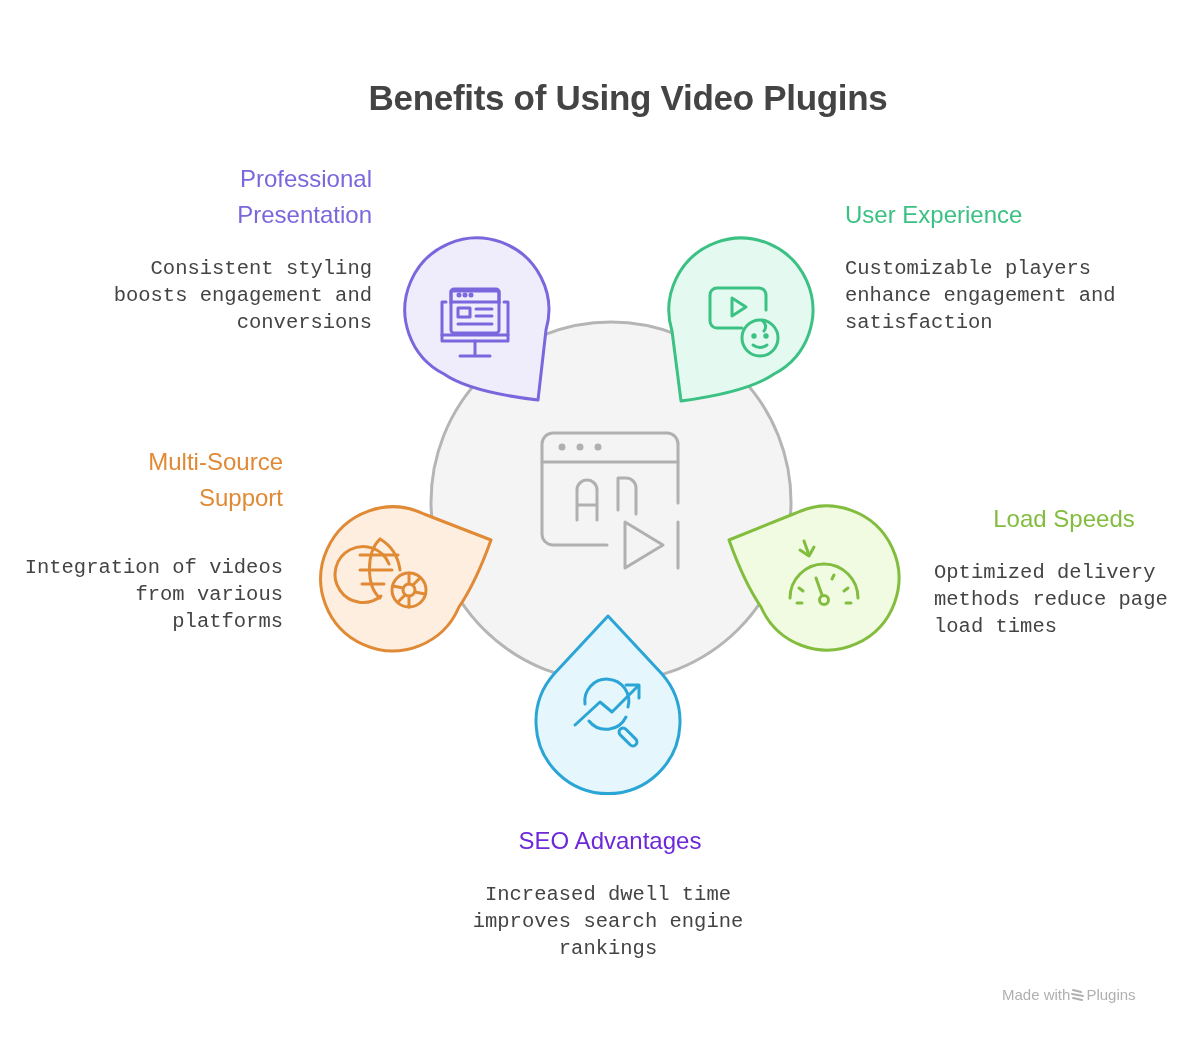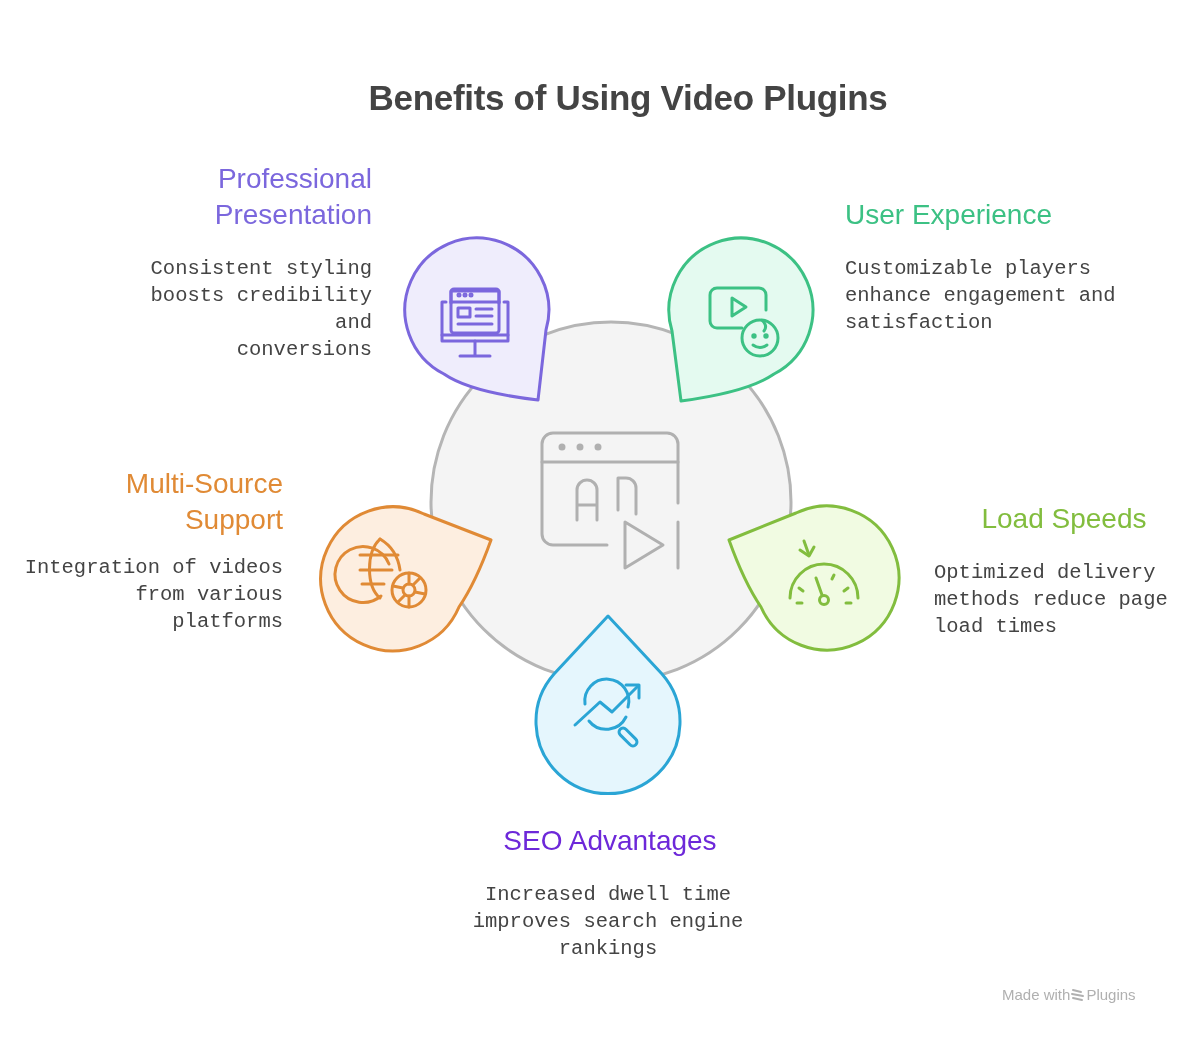--- a/index.html
+++ b/index.html
@@ -1,19 +1,19 @@
 <!DOCTYPE html>
 <html><head>
 <meta charset="utf-8">
 <style>
   html, body { margin:0; padding:0; background:#ffffff; }
   body { width:1200px; height:1038px; position:relative; overflow:hidden; font-family:"Liberation Sans", sans-serif; }
   .title { position:absolute; left:0; width:1256px; top:78px; text-align:center; font-size:35px; font-weight:bold; color:#444444; letter-spacing:-0.3px; }
   .svgwrap { position:absolute; left:0; top:0; }
-  .lbl { position:absolute; font-size:28px; line-height:36px; }
+  .lbl { position:absolute; font-size:24px; line-height:36px; }
   .desc { position:absolute; font-size:20.5px; line-height:27px; color:#444444;font-family:Liberation Mono, monospace; }
   .right { text-align:right; }
   .left { text-align:left; }
   .center { text-align:center; }
   .footer { position:absolute; left:1002px; top:986px; font-size:15px; color:#b0b0b0; display:flex; align-items:center; }
 </style>
 </head>
 <body>
 
 <div class="title">Benefits of Using Video Plugins</div>
@@ -114,34 +114,34 @@
     </g>
   </g>
 </svg>
 
 <div class="lbl right" style="left:120px; top:161px; width:252px; color:#7b67dd;">
   <div>Professional</div>
   <div>Presentation</div>
 </div>
 <div class="desc right" style="left:112px; top:255px; width:260px;">
   <div>Consistent styling</div>
-  <div>boosts credibility and</div>
+  <div>boosts engagement and</div>
   <div>conversions</div>
 </div>
 
 <div class="lbl left" style="left:845px; top:197px; width:300px; color:#3cc184;">
   <div>User Experience</div>
 </div>
 <div class="desc left" style="left:845px; top:255px; width:300px;">
   <div>Customizable players</div>
   <div>enhance engagement and</div>
   <div>satisfaction</div>
 </div>
 
-<div class="lbl right" style="left:33px; top:466px; width:250px; color:#e08a35;">
+<div class="lbl right" style="left:33px; top:444px; width:250px; color:#e08a35;">
   <div>Multi-Source</div>
   <div>Support</div>
 </div>
 <div class="desc right" style="left:23px; top:554px; width:260px;">
   <div>Integration of videos</div>
   <div>from various platforms</div>
 </div>
 
 <div class="lbl left" style="left:934px; top:501px; width:260px; color:#82bd3e;text-align:center;">
   <div>Load Speeds</div>

